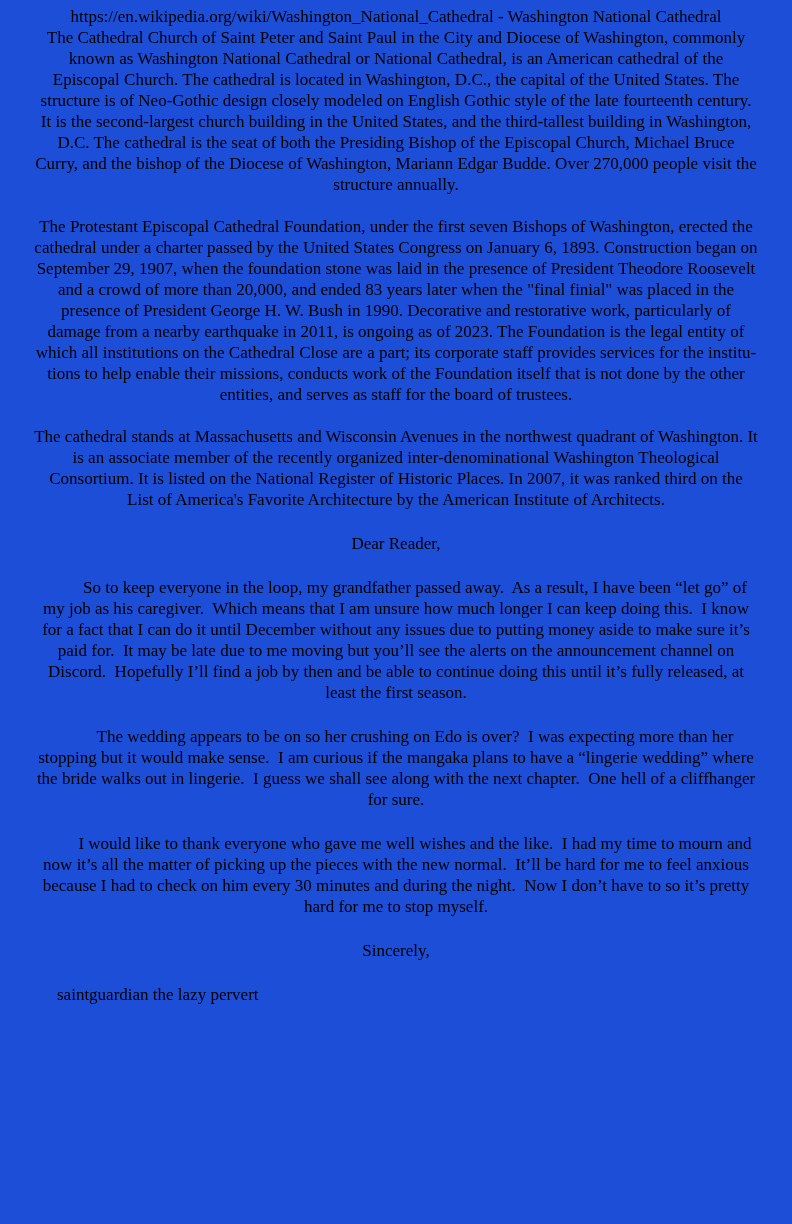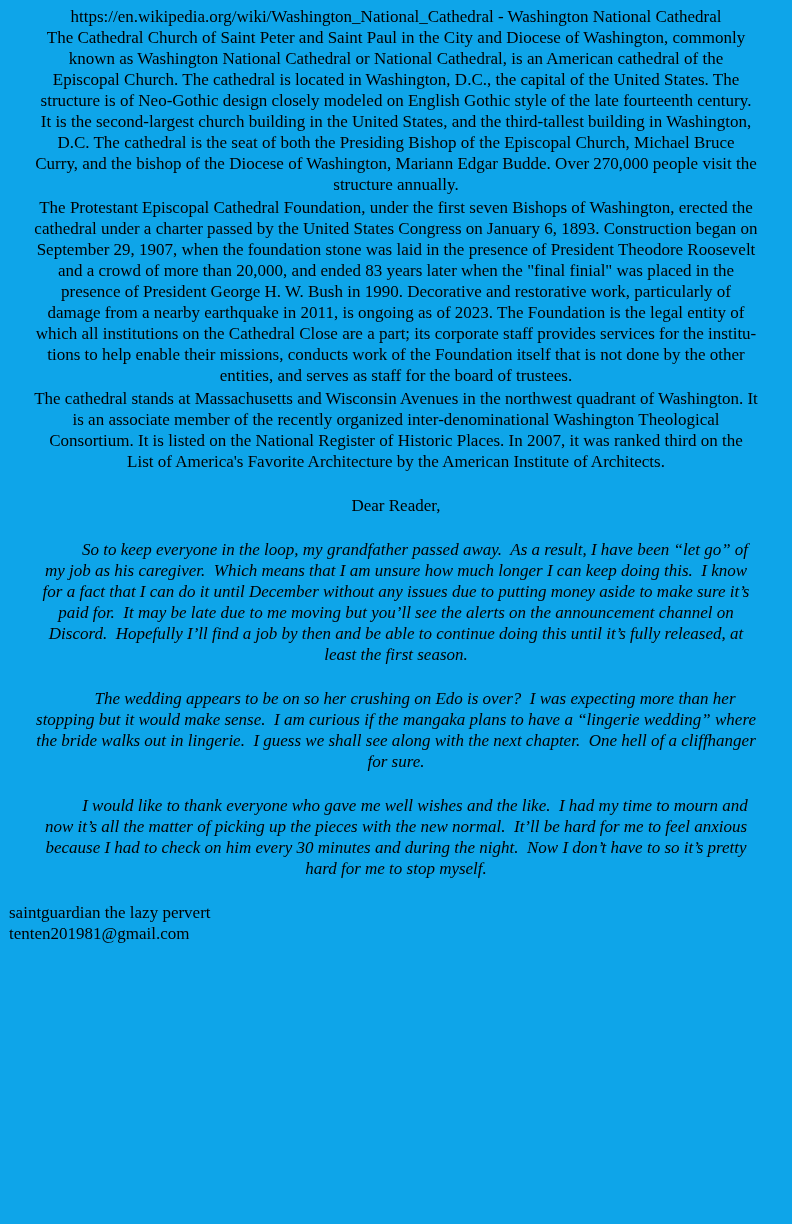--- a/index.html
+++ b/index.html
@@ -11,44 +11,43 @@
     font-family: "Liberation Serif", "DejaVu Serif", serif;
     font-size: 17px;
     line-height: 21px;
     overflow: hidden;
   }
   .page {
     box-sizing: border-box;
     width: 792px;
     min-height: 1224px;
     padding: 6px 9px 0 9px;
-    background: #0ea5e9;
+    background: #1d4ed8;
   }
   p { margin: 0; text-align: center; }
   .wiki-para {
     text-align: center;
     white-space: pre;
   }
-  .wiki-para + .wiki-para { margin-top: 2px; }
+  .wiki-para + .wiki-para { margin-top: 21px; }
   .salutation {
     margin-top: 23px;
     white-space: pre;
   }
   .letter-para {
     margin-top: 23px;
     white-space: pre;
     text-indent: 38px;
-    font-style: italic;
   }
   .closing {
     margin-top: 23px;
     white-space: pre;
   }
   .signature { margin-top: 23px; }
-  .signature span { display: block; white-space: pre; }
+  .signature span { display: block; white-space: pre; margin-left: 48px; }
 </style>
 </head>
 <body>
 
 <main class="page">
 
   <section class="wiki">
     <p class="wiki-para">https://en.wikipedia.org/wiki/Washington_National_Cathedral - Washington National Cathedral
 The Cathedral Church of Saint Peter and Saint Paul in the City and Diocese of Washington, commonly
 known as Washington National Cathedral or National Cathedral, is an American cathedral of the
@@ -86,19 +85,19 @@
 stopping but it would make sense.  I am curious if the mangaka plans to have a “lingerie wedding” where
 the bride walks out in lingerie.  I guess we shall see along with the next chapter.  One hell of a cliffhanger
 for sure.</p>
 
   <p class="letter-para">I would like to thank everyone who gave me well wishes and the like.  I had my time to mourn and
 now it’s all the matter of picking up the pieces with the new normal.  It’ll be hard for me to feel anxious
 because I had to check on him every 30 minutes and during the night.  Now I don’t have to so it’s pretty
 hard for me to stop myself.</p>
 
 
+  <p class="closing">Sincerely,</p>
 
   <div class="signature">
     <span>saintguardian the lazy pervert</span>
-    <span>tenten201981@gmail.com</span>
   </div>
 
 </main>
 
 </body></html>

